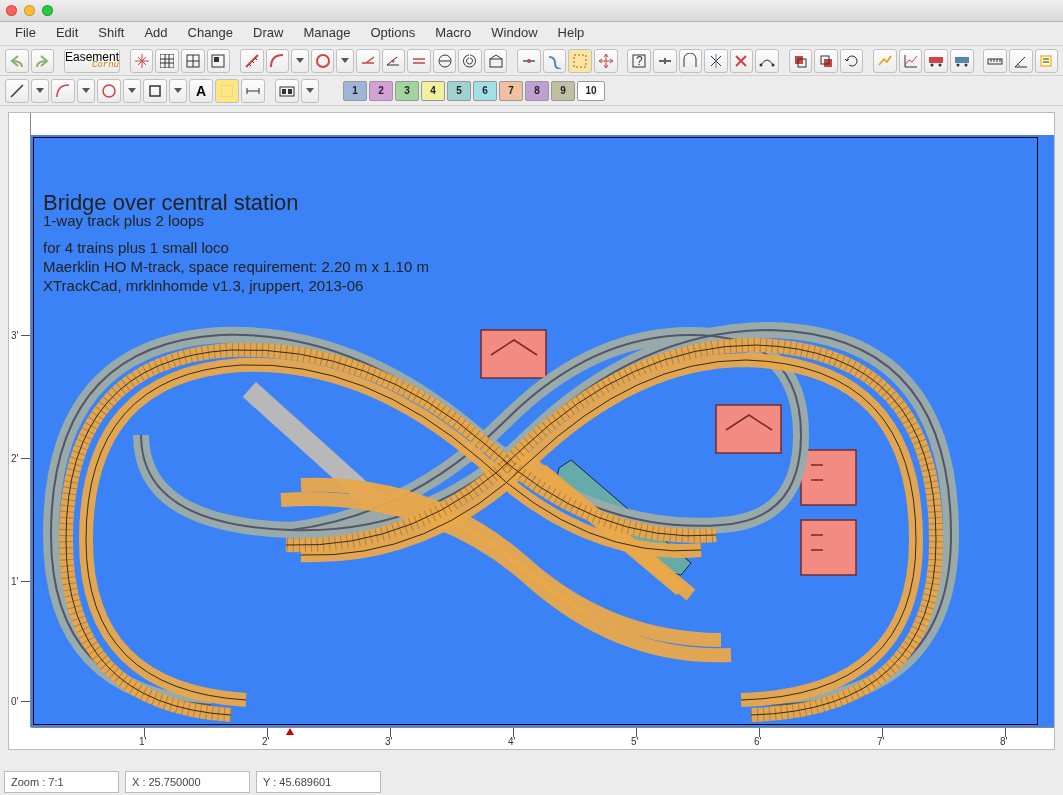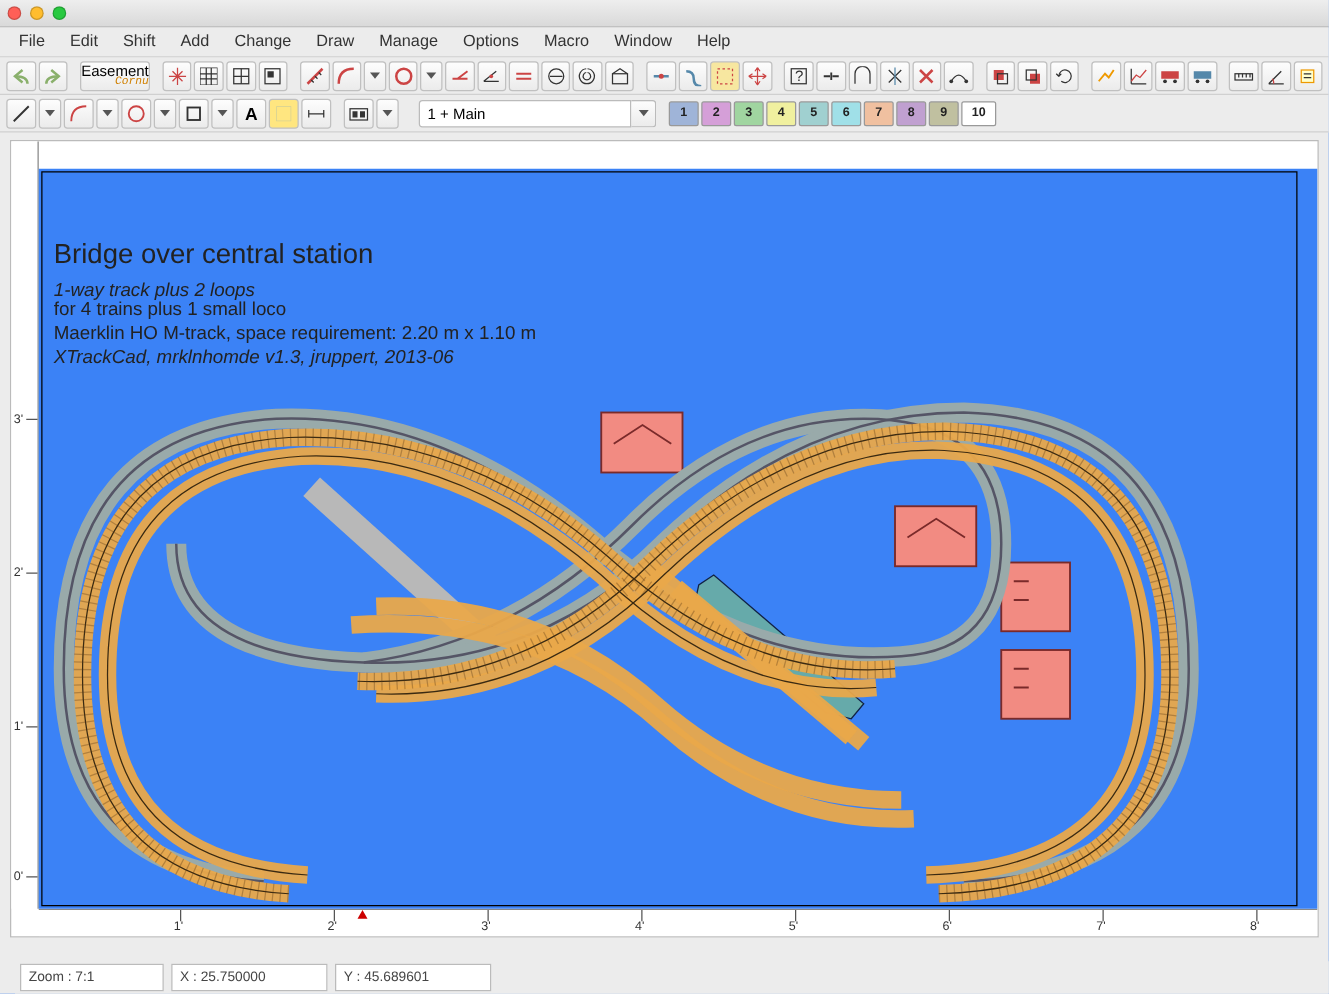--- a/index.html
+++ b/index.html
@@ -45,21 +45,21 @@
   .pageedge { position:absolute; border:1px solid #000;}
 
   .drawing { position:absolute; left:22px; top:22px; right:0; bottom:22px; background:#3b82f6;}
   .drawtitle { position:absolute; left:12px; top:55px; font-size:22px; color:#222;}
   .drawsub { position:absolute; left:12px; font-size:15px; color:#222; line-height:19px;}
 
   
   .tracksvg { position:absolute; top:0; left:0;}
 
   
-  .statusbar { position:absolute; left:0;right:0;bottom:0; height:26px; display:flex; gap:6px; padding:2px 4px; background:#ececec;margin-left:12px;}
+  .statusbar { position:absolute; left:0;right:0;bottom:0; height:26px; display:flex; gap:6px; padding:2px 4px; background:#ececec;}
   .statbox { border:1px solid #bbb; background:#fff; height:22px; display:flex;align-items:center; padding:0 6px; font-size:11px;color:#444;}
   .sb1{width:115px;} .sb2{width:125px;} .sb3{width:125px;} .sb4{flex:1;}
 
   .arrow-down{width:0;height:0;border-left:4px solid transparent;border-right:4px solid transparent;border-top:5px solid #555;}
 </style>
 </head>
 <body>
 
 <div class="titlebar">
   <div class="traffic">
@@ -355,26 +355,20 @@
         <rect x="1" y="3" width="14" height="9" stroke="#333" fill="none"></rect>
         <rect x="3" y="5" width="4" height="5" fill="#333"></rect>
         <rect x="9" y="5" width="4" height="5" fill="#333"></rect>
       </svg>
     </div>
   <div class="tb small">
       <div class="arrow-down"></div>
     </div>
   <div style="width:12px;"></div>
 
-  <div class="layercombo">
-    <input readonly="" value="1 + Main" style="">
-    <div class="dd">
-        <div class="arrow-down"></div>
-      </div>
-  </div>
   <div style="width:6px;"></div>
   <div class="layerbtn lb1">1</div>
   <div class="layerbtn lb2">2</div>
   <div class="layerbtn lb3">3</div>
   <div class="layerbtn lb4">4</div>
   <div class="layerbtn lb5">5</div>
   <div class="layerbtn lb6">6</div>
   <div class="layerbtn lb7">7</div>
   <div class="layerbtn lb8">8</div>
   <div class="layerbtn lb9">9</div>
@@ -411,24 +405,24 @@
       <div class="bline" style="left:974px;"></div>
 
     <div style="position:absolute;left:255px;top:0;width:0;height:0;border-left:4px solid transparent;border-right:4px solid transparent;border-bottom:7px solid #c00;"></div>
   </div>
 
   <div class="drawing">
 
     <div class="pageedge" style="left:2px;top:2px;width:1005px;height:588px;"></div>
 
     <div class="drawtitle">Bridge over central station</div>
-    <div class="drawsub" style="top:88px;font-style:italic;">1-way track plus 2 loops</div>
+    <div class="drawsub" style="top:76px;">1-way track plus 2 loops</div>
     <div class="drawsub" style="top:103px;">for 4 trains plus 1 small loco</div>
     <div class="drawsub" style="top:122px;">Maerklin HO M-track, space requirement: 2.20 m x 1.10 m</div>
-    <div class="drawsub" style="top:141px;font-style:italic;">XTrackCad, mrklnhomde v1.3, jruppert, 2013-06</div>
+    <div class="drawsub" style="top:141px;">XTrackCad, mrklnhomde v1.3, jruppert, 2013-06</div>
 
     <svg class="tracksvg" width="1010" height="600">
       <defs>
         
       </defs>
 
       <rect x="225" y="247" width="200" height="20" fill="#b8b8b8" transform="rotate(42 225 247)"></rect>
 
       <polygon points="540,335 640,420 630,435 525,347" fill="#2f7a78" stroke="#124" stroke-width="1.5"></polygon>
       <polygon points="525,347 630,435 650,440 660,428 540,325 528,333" fill="#6aa" stroke="#124"></polygon>

